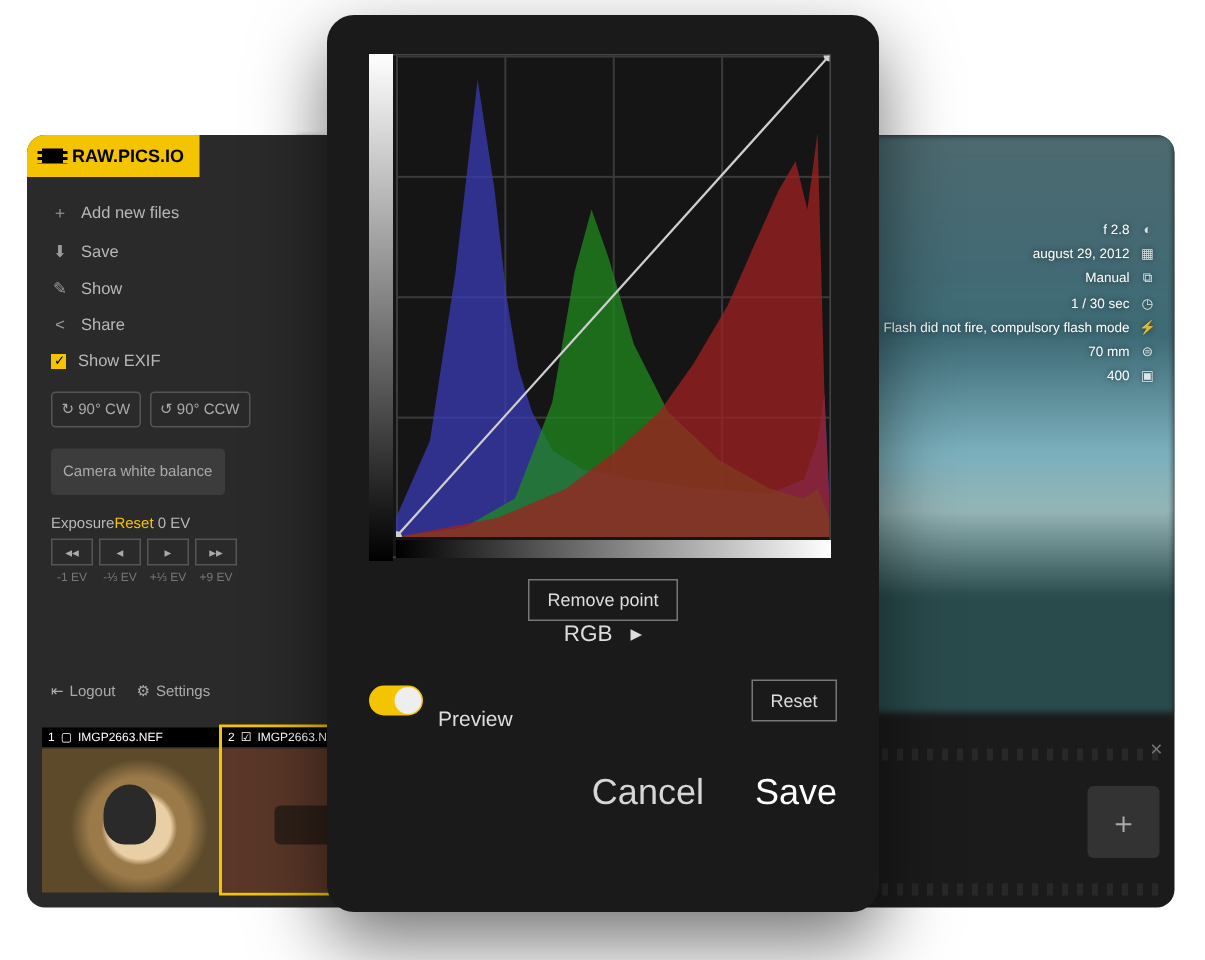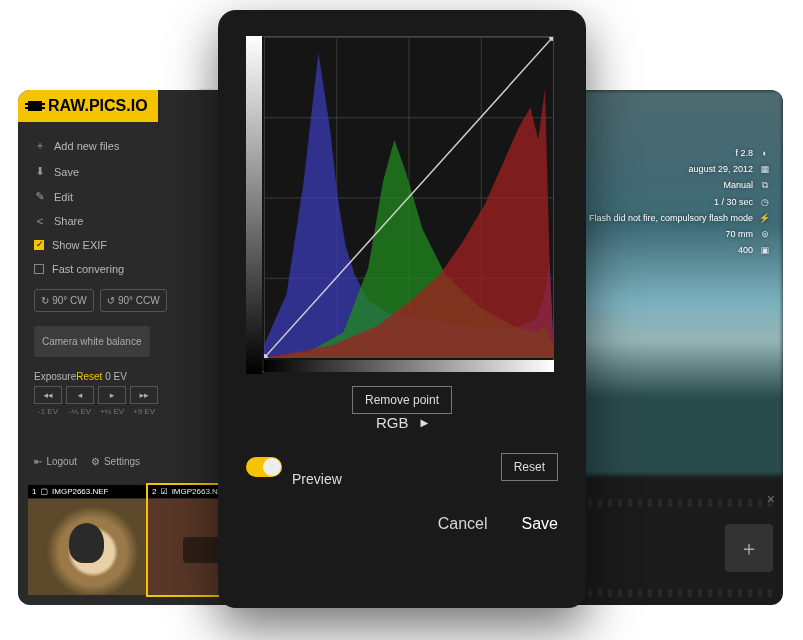--- a/index.html
+++ b/index.html
@@ -69,21 +69,21 @@
   top: 90px; left: 18px;
   width: 232px; height: 515px;
   background: #2a2a2a;
   border-radius: 12px;
   overflow: hidden;
 }
 .logo {
   background: #f5c400;
   color: #000;
   font-weight: 700;
-  font-size: 16px;
+  font-size: 12px;
   padding: 7px 10px;
   display: inline-flex;
   align-items: center;
   gap: 6px;
   text-align: right;
 }
 .logo .film { width:14px;height:10px;background:#000;position:relative;}
 .logo .film:before,.logo .film:after{content:'';position:absolute;top:0;bottom:0;width:3px;background:repeating-linear-gradient(#f5c400 0 2px,#000 2px 4px);}
 .logo .film:before{left:-3px;} .logo .film:after{right:-3px;}
 .sidebar { padding: 10px 16px 0; color: #b8b8b8; font-size: 11px; }
@@ -153,21 +153,21 @@
 .btn-outline{ border:1px solid #777; background:transparent; color:#ddd; font-size:12px; padding:6px 12px;}
 .channel{ display:flex; align-items:center; gap:12px; color:#ddd; font-size:15px;}
 .channel .arrow{ font-size:10px;}
 
 .row2 { display:flex; justify-content:space-between; align-items:center; margin-top:16px;}
 .toggle-wrap{display:flex;align-items:center;gap:10px;}
 .toggle{ width:36px;height:20px;background:#f5c400;border-radius:10px;position:relative;}
 .toggle:after{content:'';position:absolute;right:1px;top:1px;width:18px;height:18px;background:#eee;border-radius:50%;}
 .preview-lbl{font-size:14px;color:#ddd;margin-top:24px;}
 
-.row3{ display:flex; justify-content:flex-end; gap:34px; margin-top:28px; font-size:16px; font-weight:300; color:#d6d6d6;}
+.row3{ display:flex; justify-content:flex-end; gap:34px; margin-top:28px; font-size:24px; font-weight:300; color:#d6d6d6;}
 .row3 .save{color:#fff;}
 </style>
 </head>
 <body>
 
 <div class="canvas">
 
   <div class="bg-right">
     <div class="bg-right-photo"></div>
     <div class="exif">
@@ -199,33 +199,29 @@
           <span class="sb-ic">＋</span>
           <span>Add new files</span>
         </div>
       <div class="sb-item">
           <span class="sb-ic">⬇</span>
           <span>Save</span>
           <span style="margin-left:auto">▾</span>
         </div>
       <div class="sb-item">
           <span class="sb-ic">✎</span>
-          <span>Edit</span>
+          <span>Show</span>
         </div>
       <div class="sb-item">
           <span class="sb-ic">&lt;</span>
           <span>Share</span>
         </div>
       <div class="sb-item">
           <span class="sb-check on"></span>
           <span>Show EXIF</span>
-        </div>
-      <div class="sb-item">
-          <span class="sb-check"></span>
-          <span>Fast convering</span>
         </div>
       <div class="rot-row">
         <div class="rot-btn">↻ 90° CW</div>
         <div class="rot-btn">↺ 90° CCW</div>
       </div>
       <div class="wb">Camera white balance</div>
       <div class="exp-head">
         <span>Exposure</span>
         <span><span class="reset">Reset</span> <span>0 EV</span></span>
       </div>

